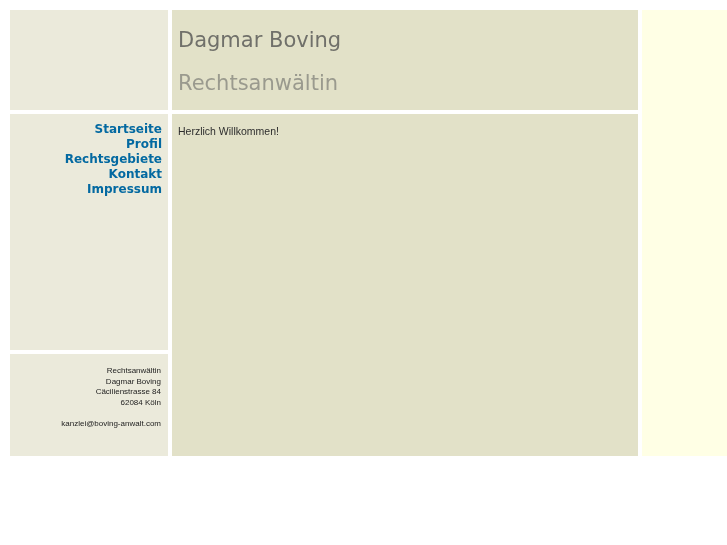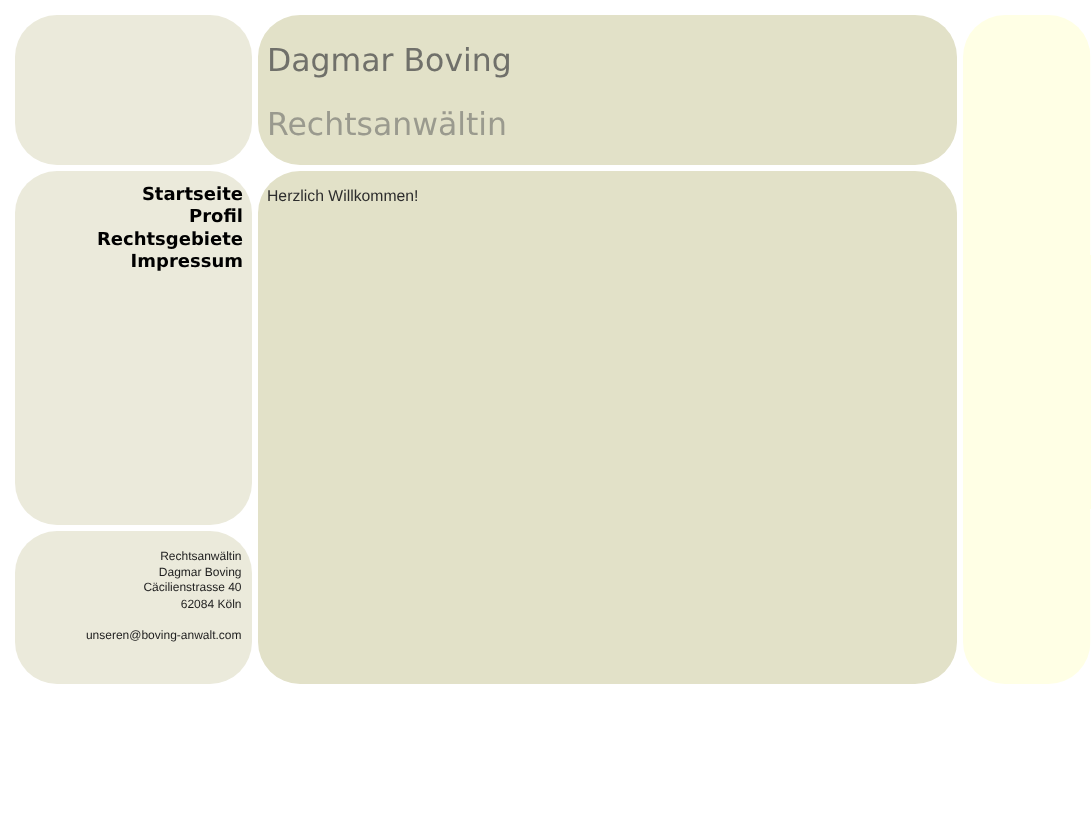--- a/index.html
+++ b/index.html
@@ -16,21 +16,21 @@
     height: 545px;
     padding: 10px 0 0 10px;
   }
   .layout {
     display: grid;
     grid-template-columns: 158px 466px 1fr;
     grid-template-rows: 100px 236px 102px;
     gap: 4px;
     width: 717px;
   }
-  .cell { box-sizing: border-box; border-radius: 28px; }
+  .cell { box-sizing: border-box; }
 
   .cell-light { background: #ebeadb; }
   .cell-dark  { background: #e2e1c8; }
   .cell-fill  { background: #ffffe5; grid-column: 3; grid-row: 1 / span 3; }
 
   .logo-cell { grid-column: 1; grid-row: 1; }
 
   .header-cell {
     grid-column: 2; grid-row: 1;
     padding: 16px 0 0 6px;
@@ -55,21 +55,21 @@
     grid-column: 1; grid-row: 2;
     padding: 8px 6px 0 0;
     text-align: right;
   }
   .nav-item {
     display: block;
     font-family: "DejaVu Sans", sans-serif;
     font-size: 12px;
     line-height: 15px;
     font-weight: bold;
-    color: #000000;
+    color: #0369a1;
     text-decoration: none;
     cursor: pointer;
   }
 
   .main-cell {
     grid-column: 2; grid-row: 2 / span 2;
     padding: 10px 5px 6px 6px;
     font-family: "Liberation Sans", sans-serif;
     font-size: 10.5px;
     line-height: 14px;
@@ -99,32 +99,33 @@
 
     <div class="cell cell-dark header-cell">
       <h1 class="title">Dagmar Boving</h1>
       <h2 class="subtitle">Rechtsanwältin</h2>
     </div>
 
     <div class="cell cell-light nav-cell">
       <a class="nav-item">Startseite</a>
       <a class="nav-item">Profil</a>
       <a class="nav-item">Rechtsgebiete</a>
+      <a class="nav-item">Kontakt</a>
       <a class="nav-item">Impressum</a>
     </div>
 
     <div class="cell cell-dark main-cell">
       <p>Herzlich Willkommen!</p>
     </div>
 
     <div class="cell cell-light contact-cell">
       <span class="line">Rechtsanwältin</span>
       <span class="line">Dagmar Boving</span>
-      <span class="line">Cäcilienstrasse 40</span>
+      <span class="line">Cäcilienstrasse 84</span>
       <span class="line">62084 Köln</span>
       <span class="spacer"></span>
-      <span class="line">unseren@boving-anwalt.com</span>
+      <span class="line">kanzlei@boving-anwalt.com</span>
     </div>
 
     <div class="cell cell-fill"></div>
 
   </div>
 </div>
 
 </body></html>

